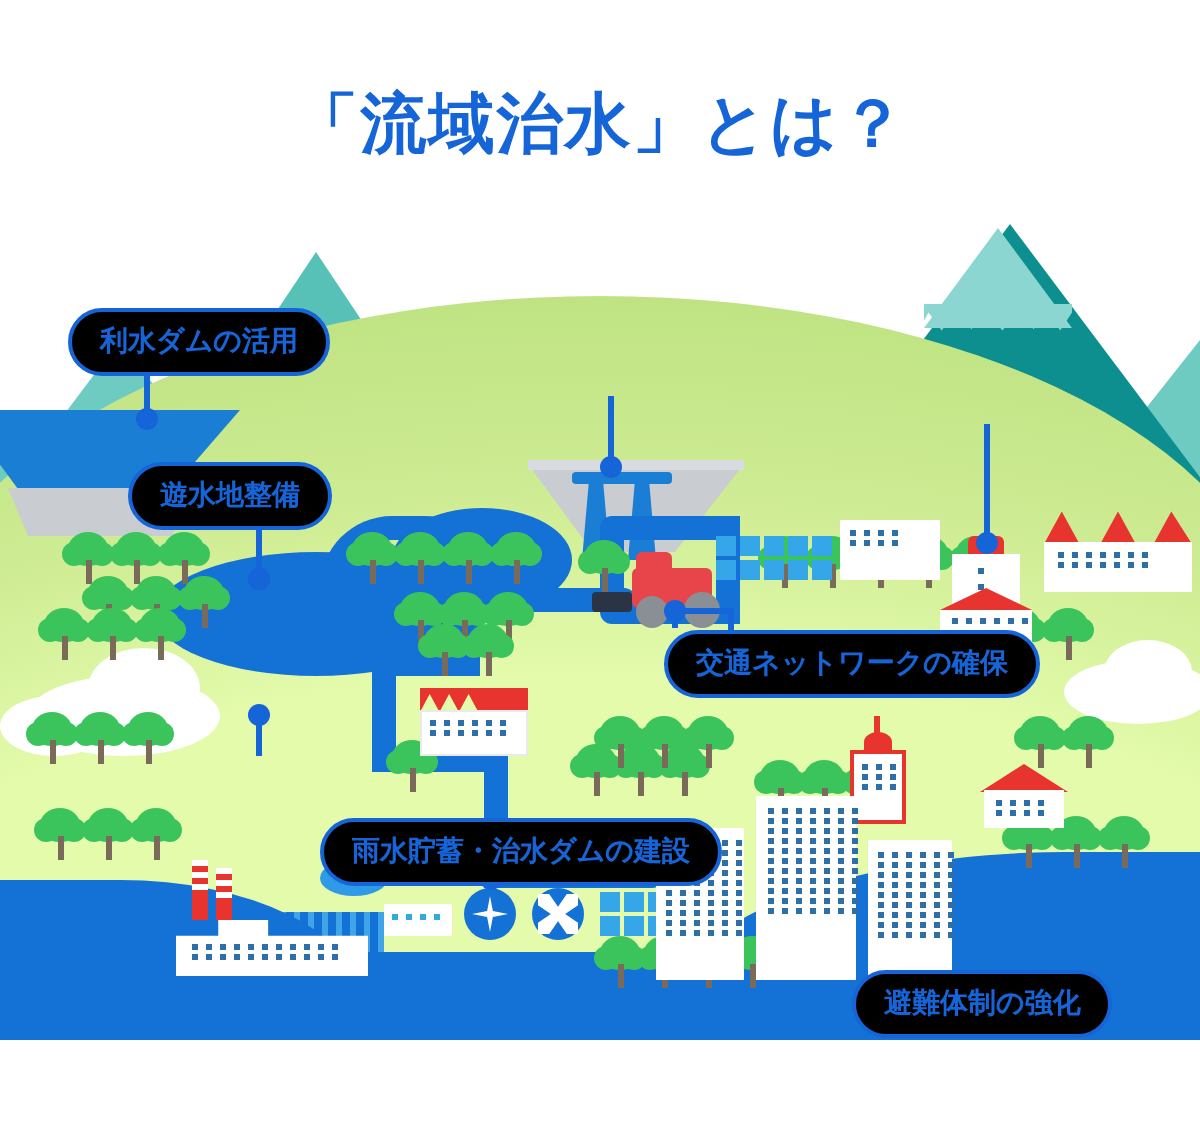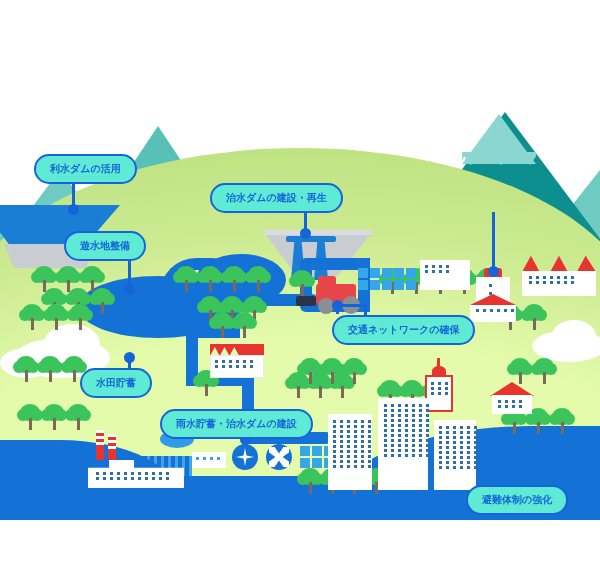--- a/index.html
+++ b/index.html
@@ -141,22 +141,22 @@
   .solar i{display:block;background:#35a7e8;}
 
   .pump{position:absolute;width:26px;height:26px;border-radius:50%;background:#1471d6;}
   .pump .star{position:absolute;inset:4px;background:#fff;
     clip-path:polygon(50% 0,58% 42%,100% 50%,58% 58%,50% 100%,42% 58%,0 50%,42% 42%);}
   .pump .cross{position:absolute;inset:3px;background:#fff;
     clip-path:polygon(0 0,28% 0,50% 32%,72% 0,100% 0,100% 28%,68% 50%,100% 72%,100% 100%,72% 100%,50% 68%,28% 100%,0 100%,0 72%,32% 50%,0 28%);}
 
   
   .pill{
-    position:absolute;background:#5eead4;border:2px solid #1565d8;border-radius:22px;
-    color:#1565d8;font-weight:bold;font-size:10px;line-height:1;
+    position:absolute;background:#000000;border:2px solid #1565d8;border-radius:22px;
+    color:#1565d8;font-weight:bold;font-size:14px;line-height:1;
     padding:8px 14px;white-space:nowrap;
     font-family:"DejaVu Sans","Liberation Sans",sans-serif;
     z-index:40;
   }
   .lead{position:absolute;background:#1565d8;width:3px;z-index:35;}
   .leadh{position:absolute;background:#1565d8;height:3px;z-index:35;}
   .dot{position:absolute;width:11px;height:11px;border-radius:50%;background:#1565d8;z-index:36;}
 
   
   .footer{
@@ -165,20 +165,21 @@
   .footer span{
     position:absolute;left:26px;top:13px;color:#fff;font-size:12.5px;font-weight:bold;
     font-family:"DejaVu Sans","Liberation Sans",sans-serif;letter-spacing:.2px;
   }
 </style>
 </head>
 <body>
 
 <div id="stage">
 
+  <div class="title">「流域治水」とは？</div>
 
   <div class="scene">
     <div class="sky"></div>
 
     <div class="mtn-band"></div>
     <div class="mtn mtn-l1"></div>
     <div class="mtn mtn-l2"></div>
     <div class="mtn mtn-l3"></div>
     <div class="mtn mtn-l4"></div>
     <div class="mtn mtn-r"></div>
@@ -840,21 +841,19 @@
     <div class="dot" style="left:332px;top:192px"></div>
 
     <div class="lead" style="left:128px;top:248px;height:22px"></div>
     <div class="dot" style="left:124px;top:244px"></div>
 
     <div class="lead" style="left:244px;top:308px;height:22px"></div>
     <div class="dot" style="left:240px;top:326px"></div>
   </div>
 
   <div class="pill" style="left:34px;top:154px">利水ダムの活用</div>
-  <div class="pill" style="left:210px;top:183px">治水ダムの建設・再生</div>
   <div class="pill" style="left:64px;top:231px">遊水地整備</div>
   <div class="pill" style="left:332px;top:315px">交通ネットワークの確保</div>
-  <div class="pill" style="left:80px;top:368px">水田貯蓄</div>
   <div class="pill" style="left:160px;top:409px">雨水貯蓄・治水ダムの建設</div>
-  <div class="pill" style="left:466px;top:485px">避難体制の強化</div>
+  <div class="pill" style="left:426px;top:485px">避難体制の強化</div>
 
 
 </div>
 
 </body></html>

